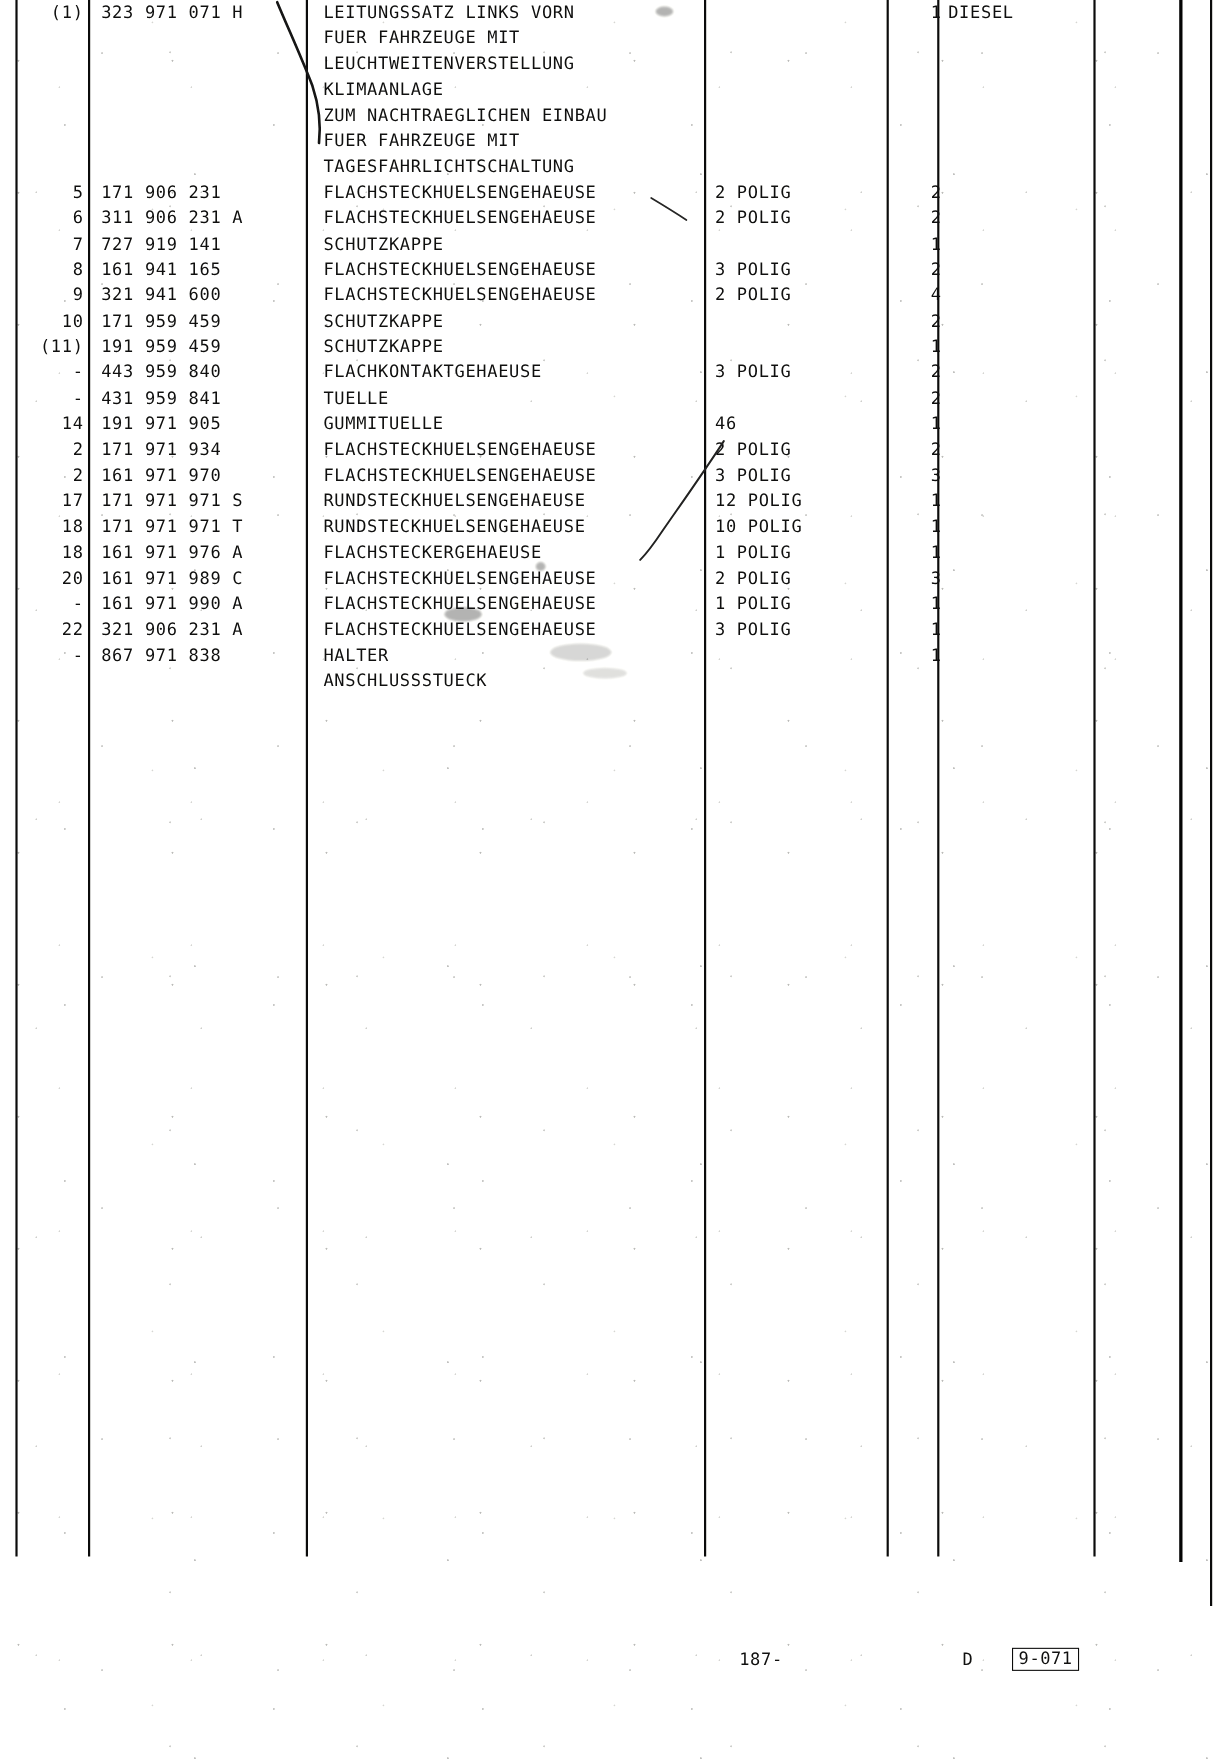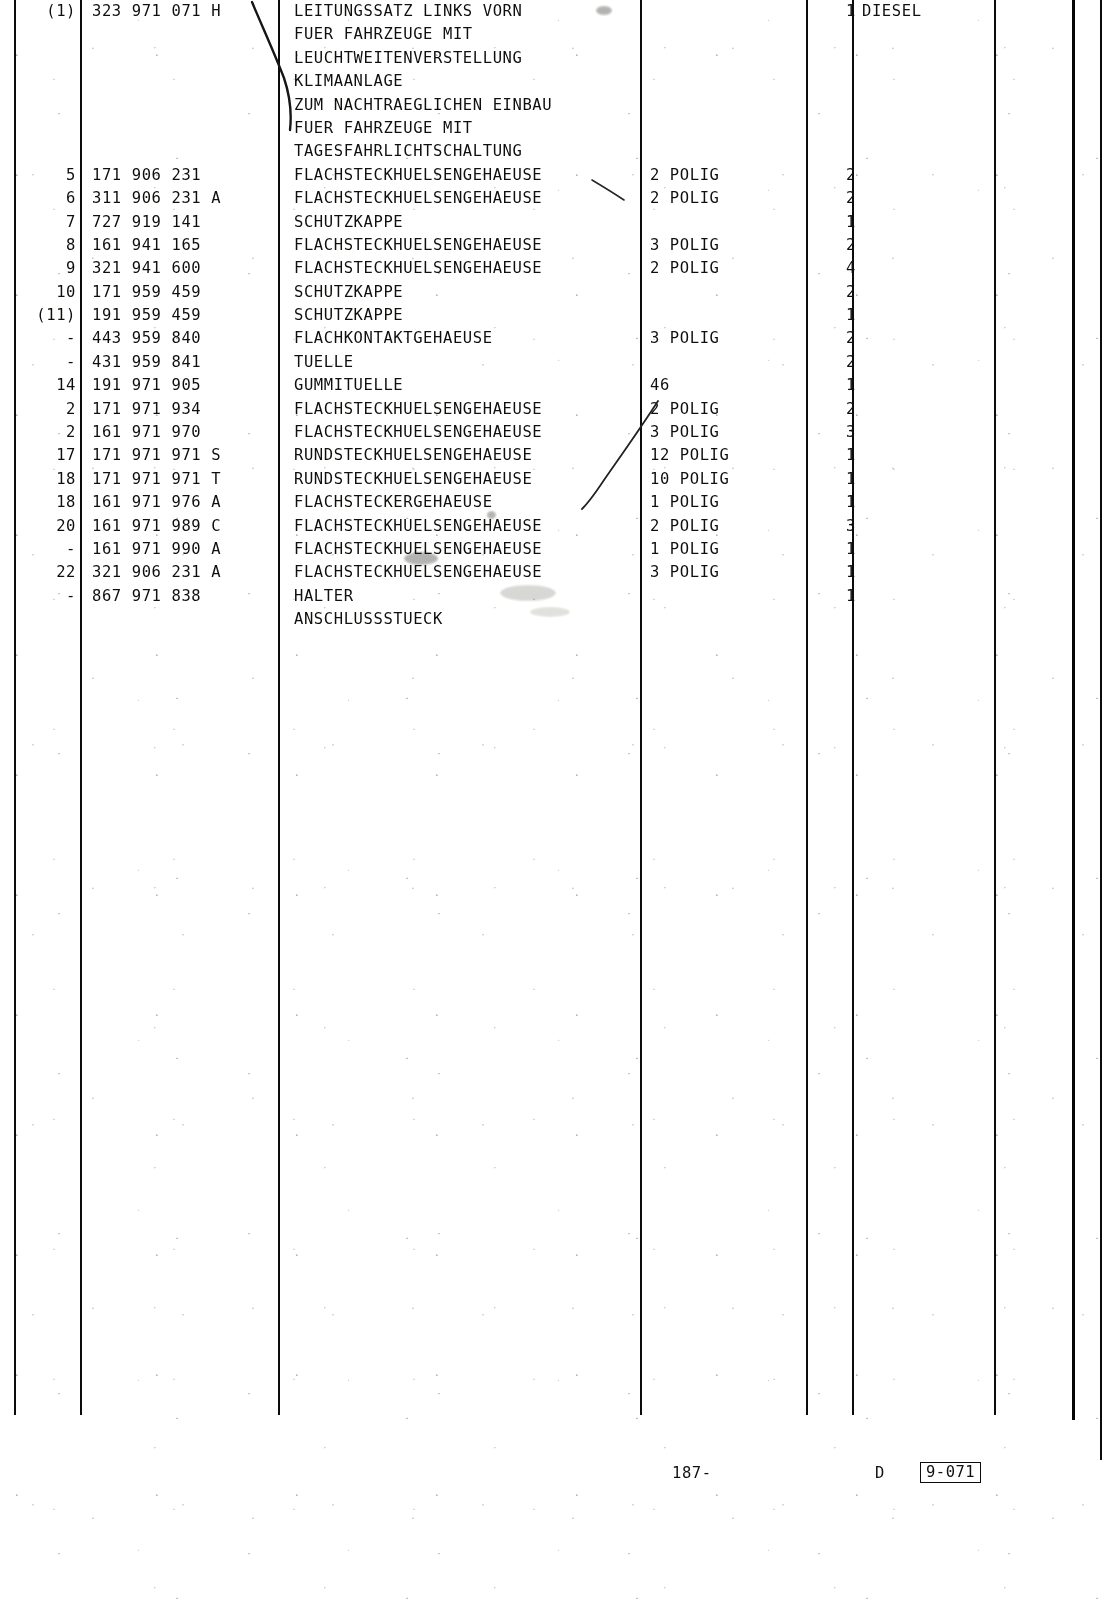--- a/index.html
+++ b/index.html
@@ -66,21 +66,21 @@
   .c-pos  { left: 12px;  width: 64px; text-align: right; }
   .c-part { left: 92px;  }
   .c-desc { left: 294px; }
   .c-note { left: 650px; }
   .c-qty  { left: 828px; width: 28px; text-align: right; }
   .c-extra{ left: 862px; }
 
   .footer {
     position: absolute;
     left: 0;
-    top: 1464px;
+    top: 1500px;
     width: 1117px;
     height: 40px;
   }
   .pagenum {
     position: absolute;
     left: 672px;
     top: 0;
     font-size: 15.5px;
     color: #151515;
     letter-spacing: .6px;

